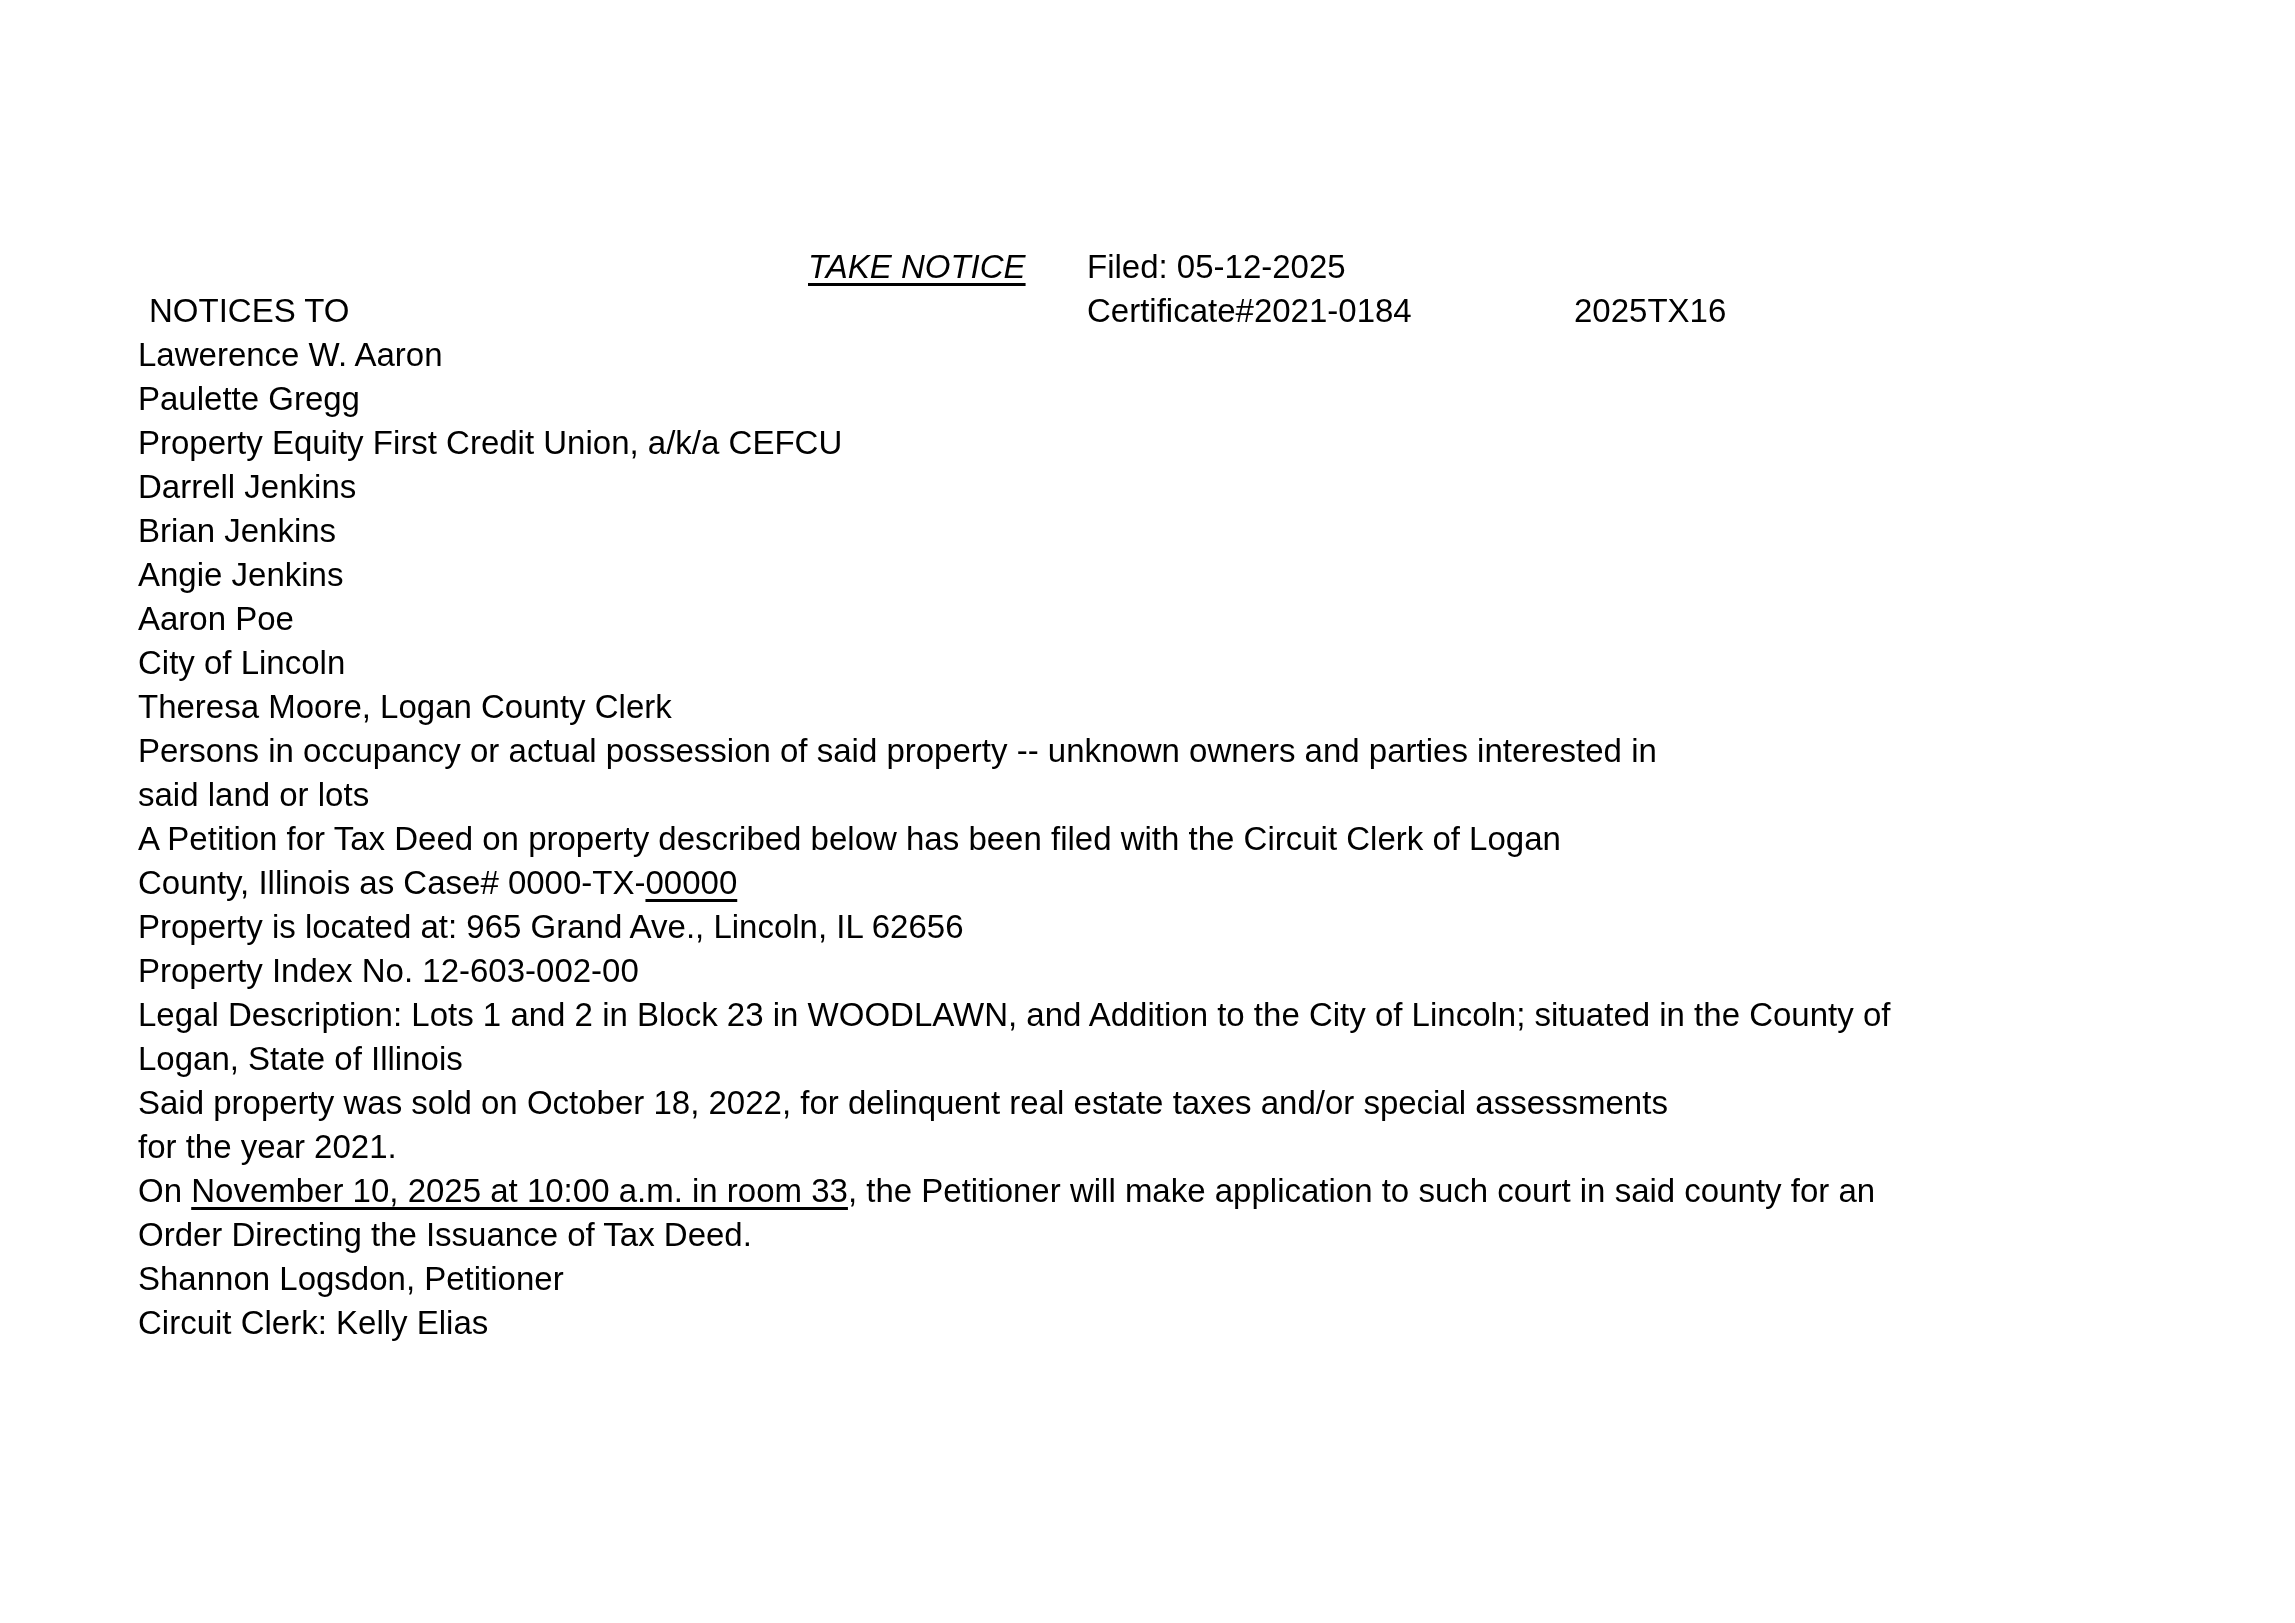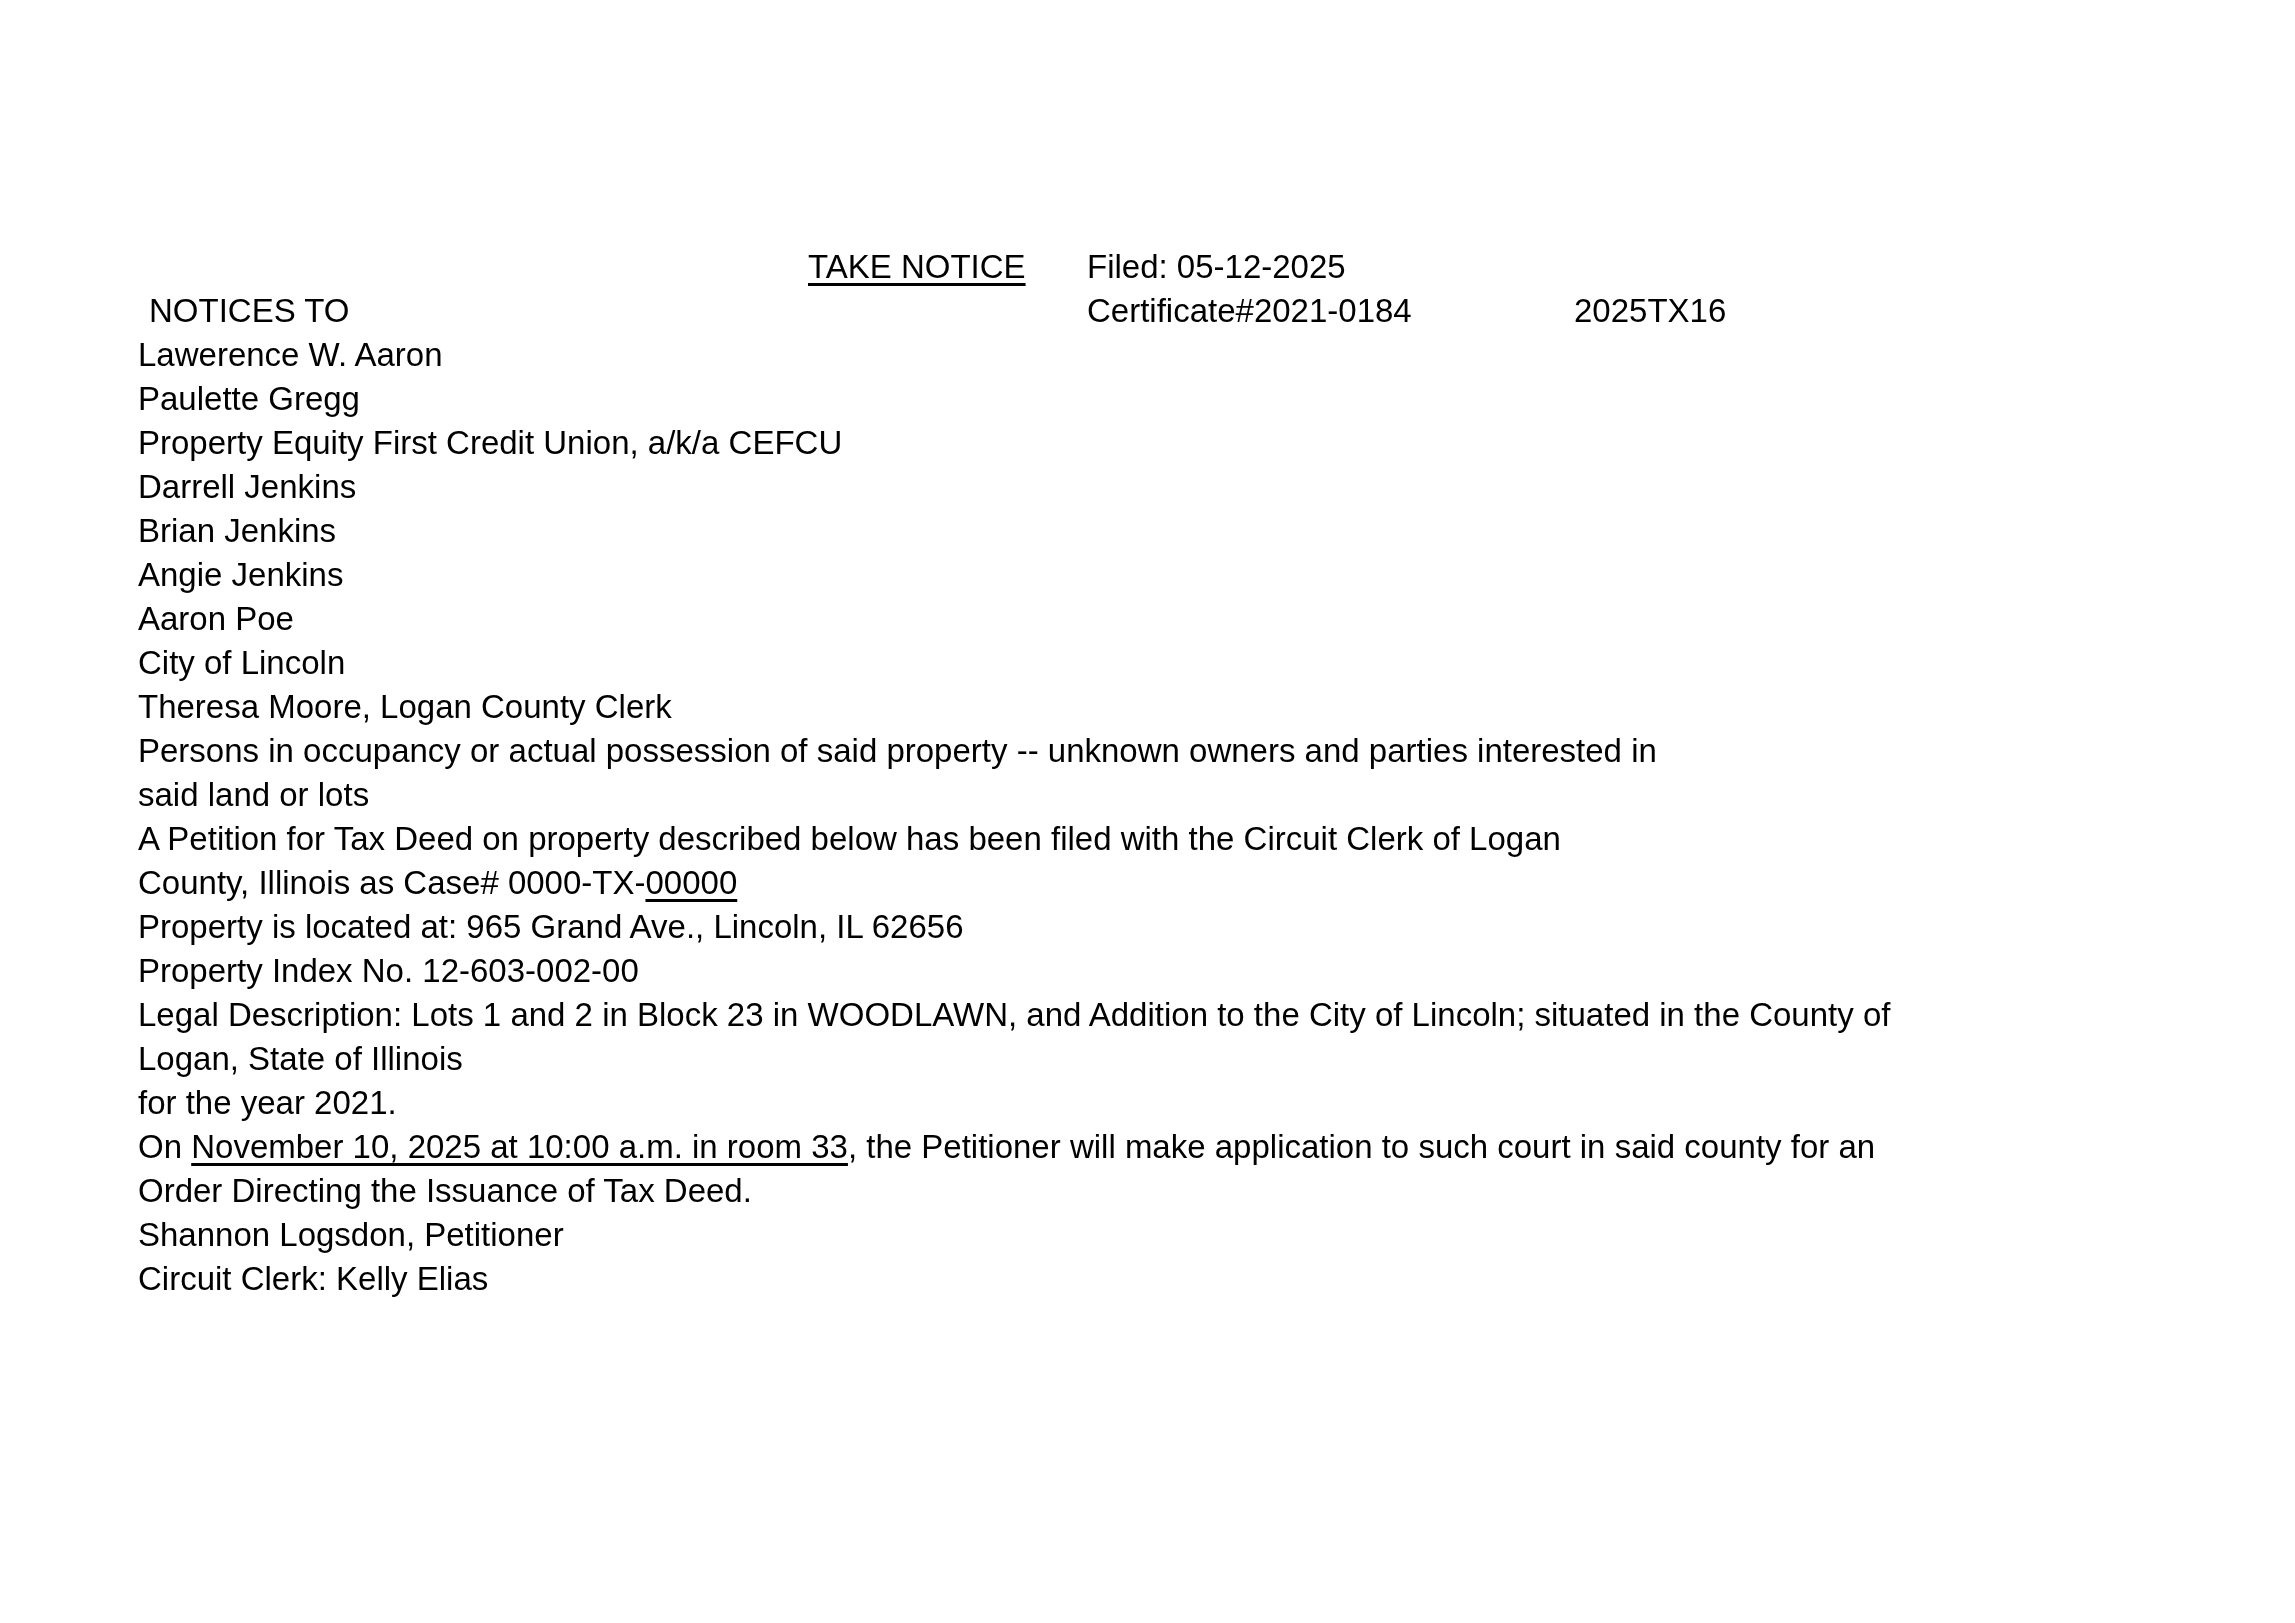--- a/index.html
+++ b/index.html
@@ -27,21 +27,21 @@
   .hline {
     position: relative;
     height: 44px;
     white-space: nowrap;
   }
   .hline .abs {
     position: absolute;
     top: 0;
     white-space: nowrap;
   }
-  .pos-take-notice { left: 670px; }
+  .pos-take-notice { left: 670px; font-style: italic; }
   .pos-right-col   { left: 949px; }
   .pos-case-year   { left: 1436px; }
   .line {
     white-space: nowrap;
   }
   .u {
     text-decoration: underline;
     text-decoration-thickness: 2.7px;
     text-underline-offset: 5.4px;
   }
@@ -74,20 +74,21 @@
         <div class="line"><span>City of Lincoln</span></div>
         <div class="line"><span>Theresa Moore, Logan County Clerk</span></div>
         <div class="line"><span>Persons in occupancy or actual possession of said property -- unknown owners and parties interested in</span></div>
         <div class="line"><span>said land or lots</span></div>
         <div class="line"><span>A Petition for Tax Deed on property described below has been filed with the Circuit Clerk of Logan</span></div>
         <div class="line"><span>County, Illinois as Case# 0000-TX-</span><span class="u">00000</span></div>
         <div class="line"><span>Property is located at: 965 Grand Ave., Lincoln, IL 62656</span></div>
         <div class="line"><span>Property Index No. 12-603-002-00</span></div>
         <div class="line"><span>Legal Description: Lots 1 and 2 in Block 23 in WOODLAWN, and Addition to the City of Lincoln; situated in the County of</span></div>
         <div class="line"><span>Logan, State of Illinois</span></div>
+        <div class="line"><span>Said property was sold on October 18, 2022, for delinquent real estate taxes and/or special assessments</span></div>
         <div class="line"><span>for the year 2021.</span></div>
         <div class="line"><span>On </span><span class="u">November 10, 2025 at 10:00 a.m. in room 33</span><span>, the Petitioner will make application to such court in said county for an</span></div>
         <div class="line"><span>Order Directing the Issuance of Tax Deed.</span></div>
         <div class="line"><span>Shannon Logsdon, Petitioner</span></div>
         <div class="line"><span>Circuit Clerk: Kelly Elias</span></div>
       </div>
 
   </div>
 </div>
 

